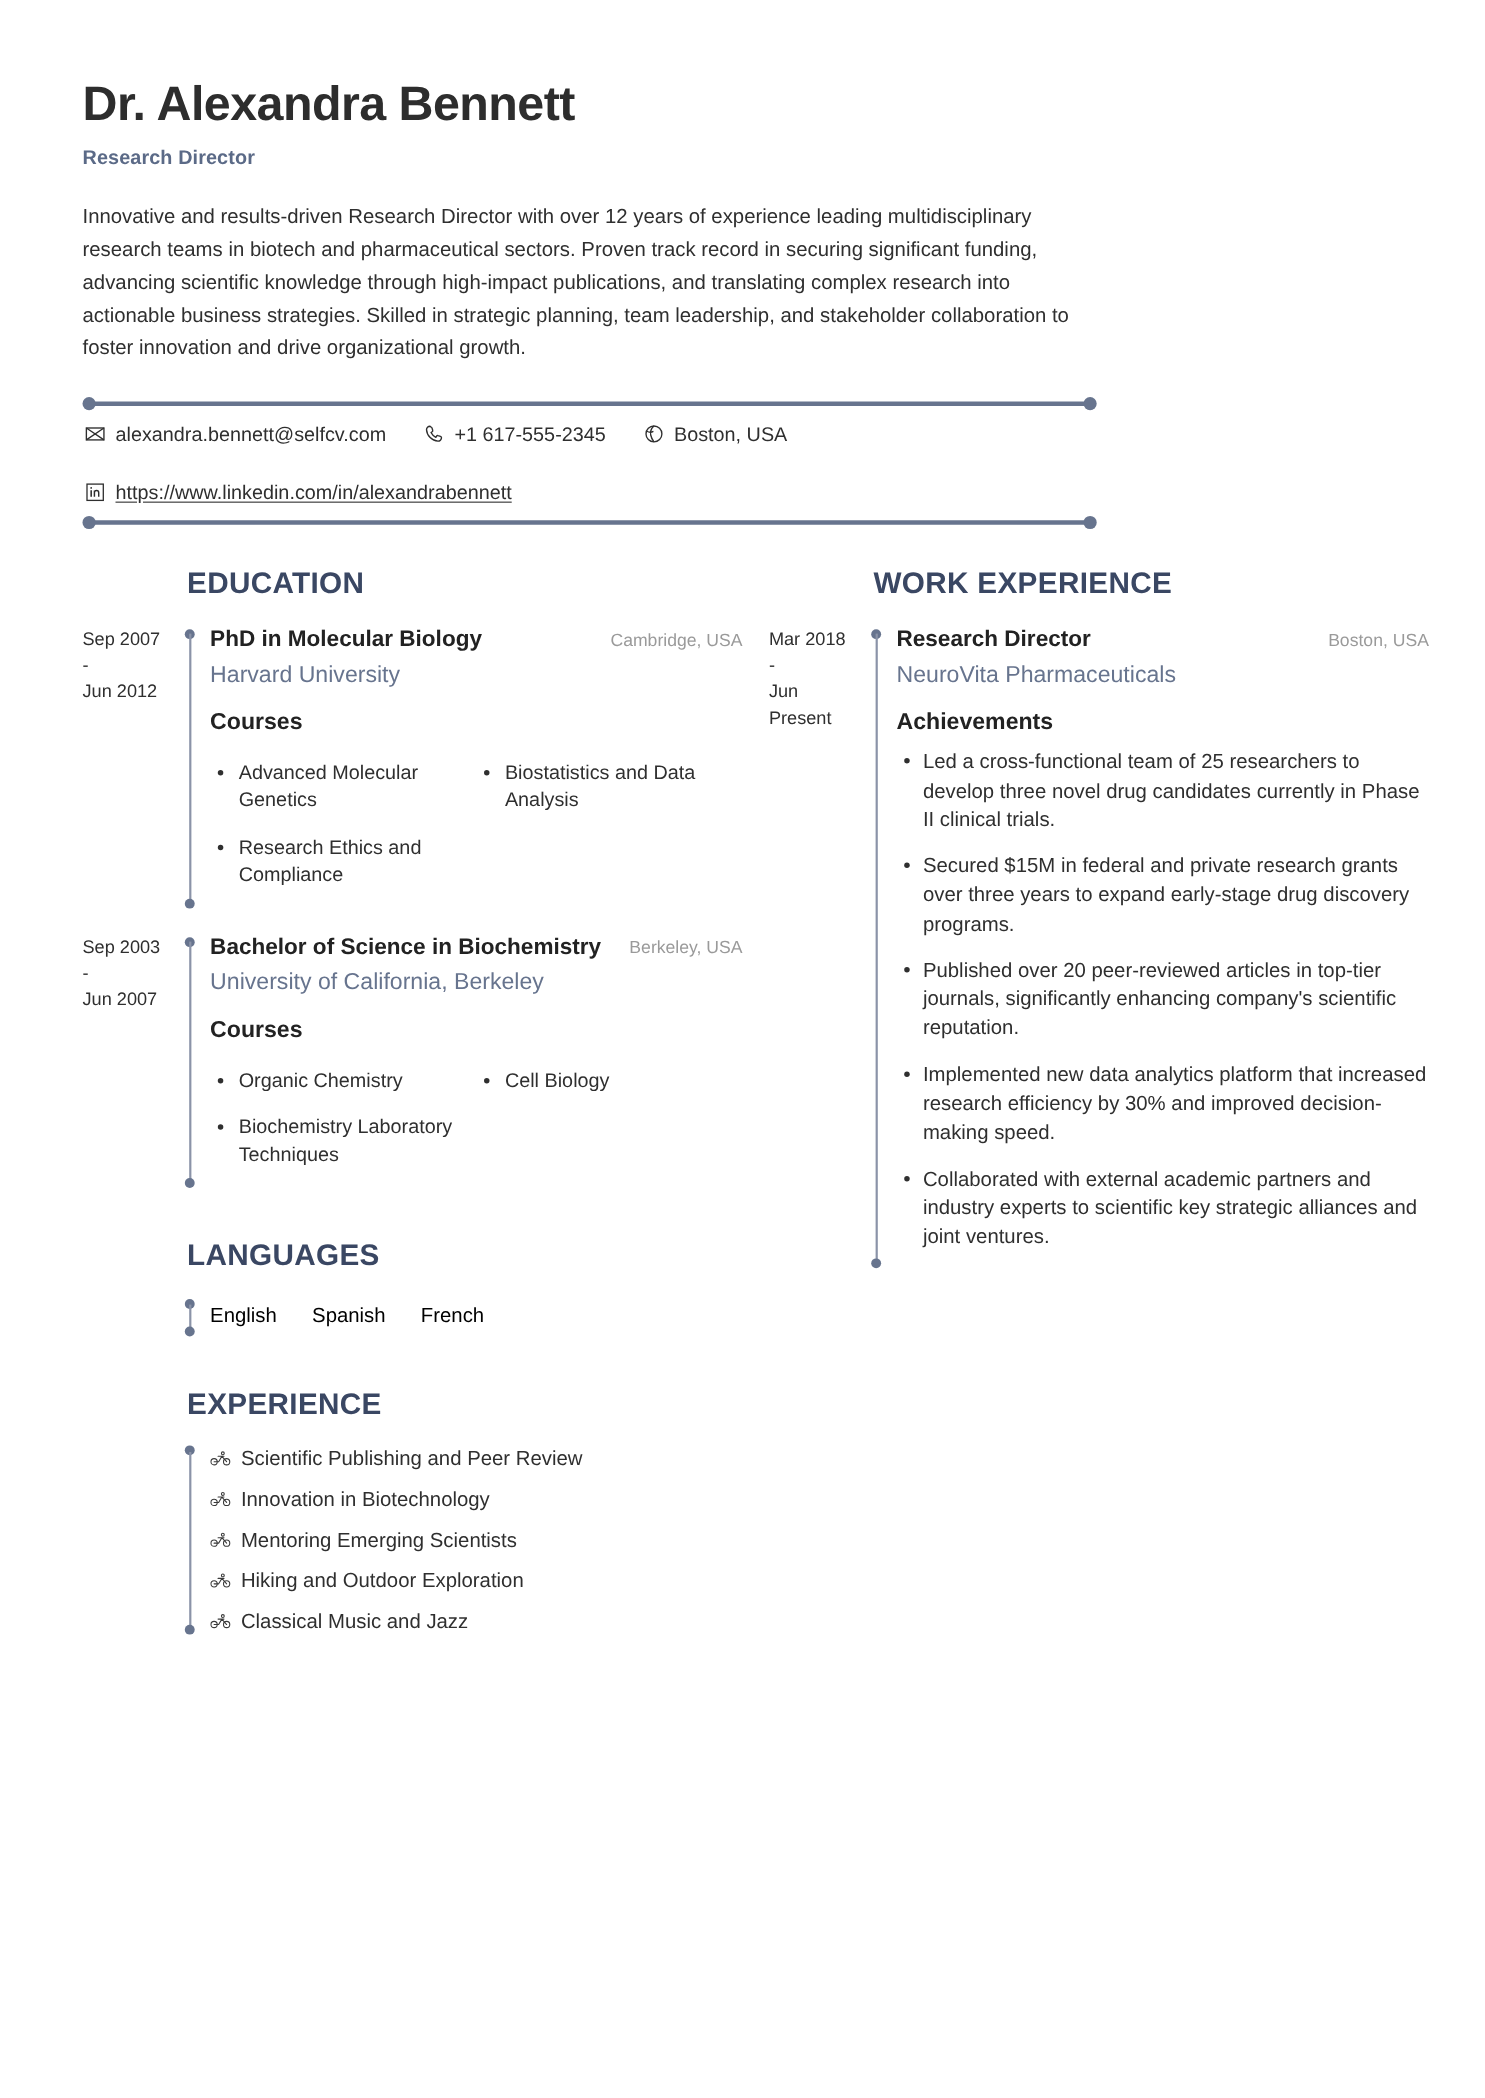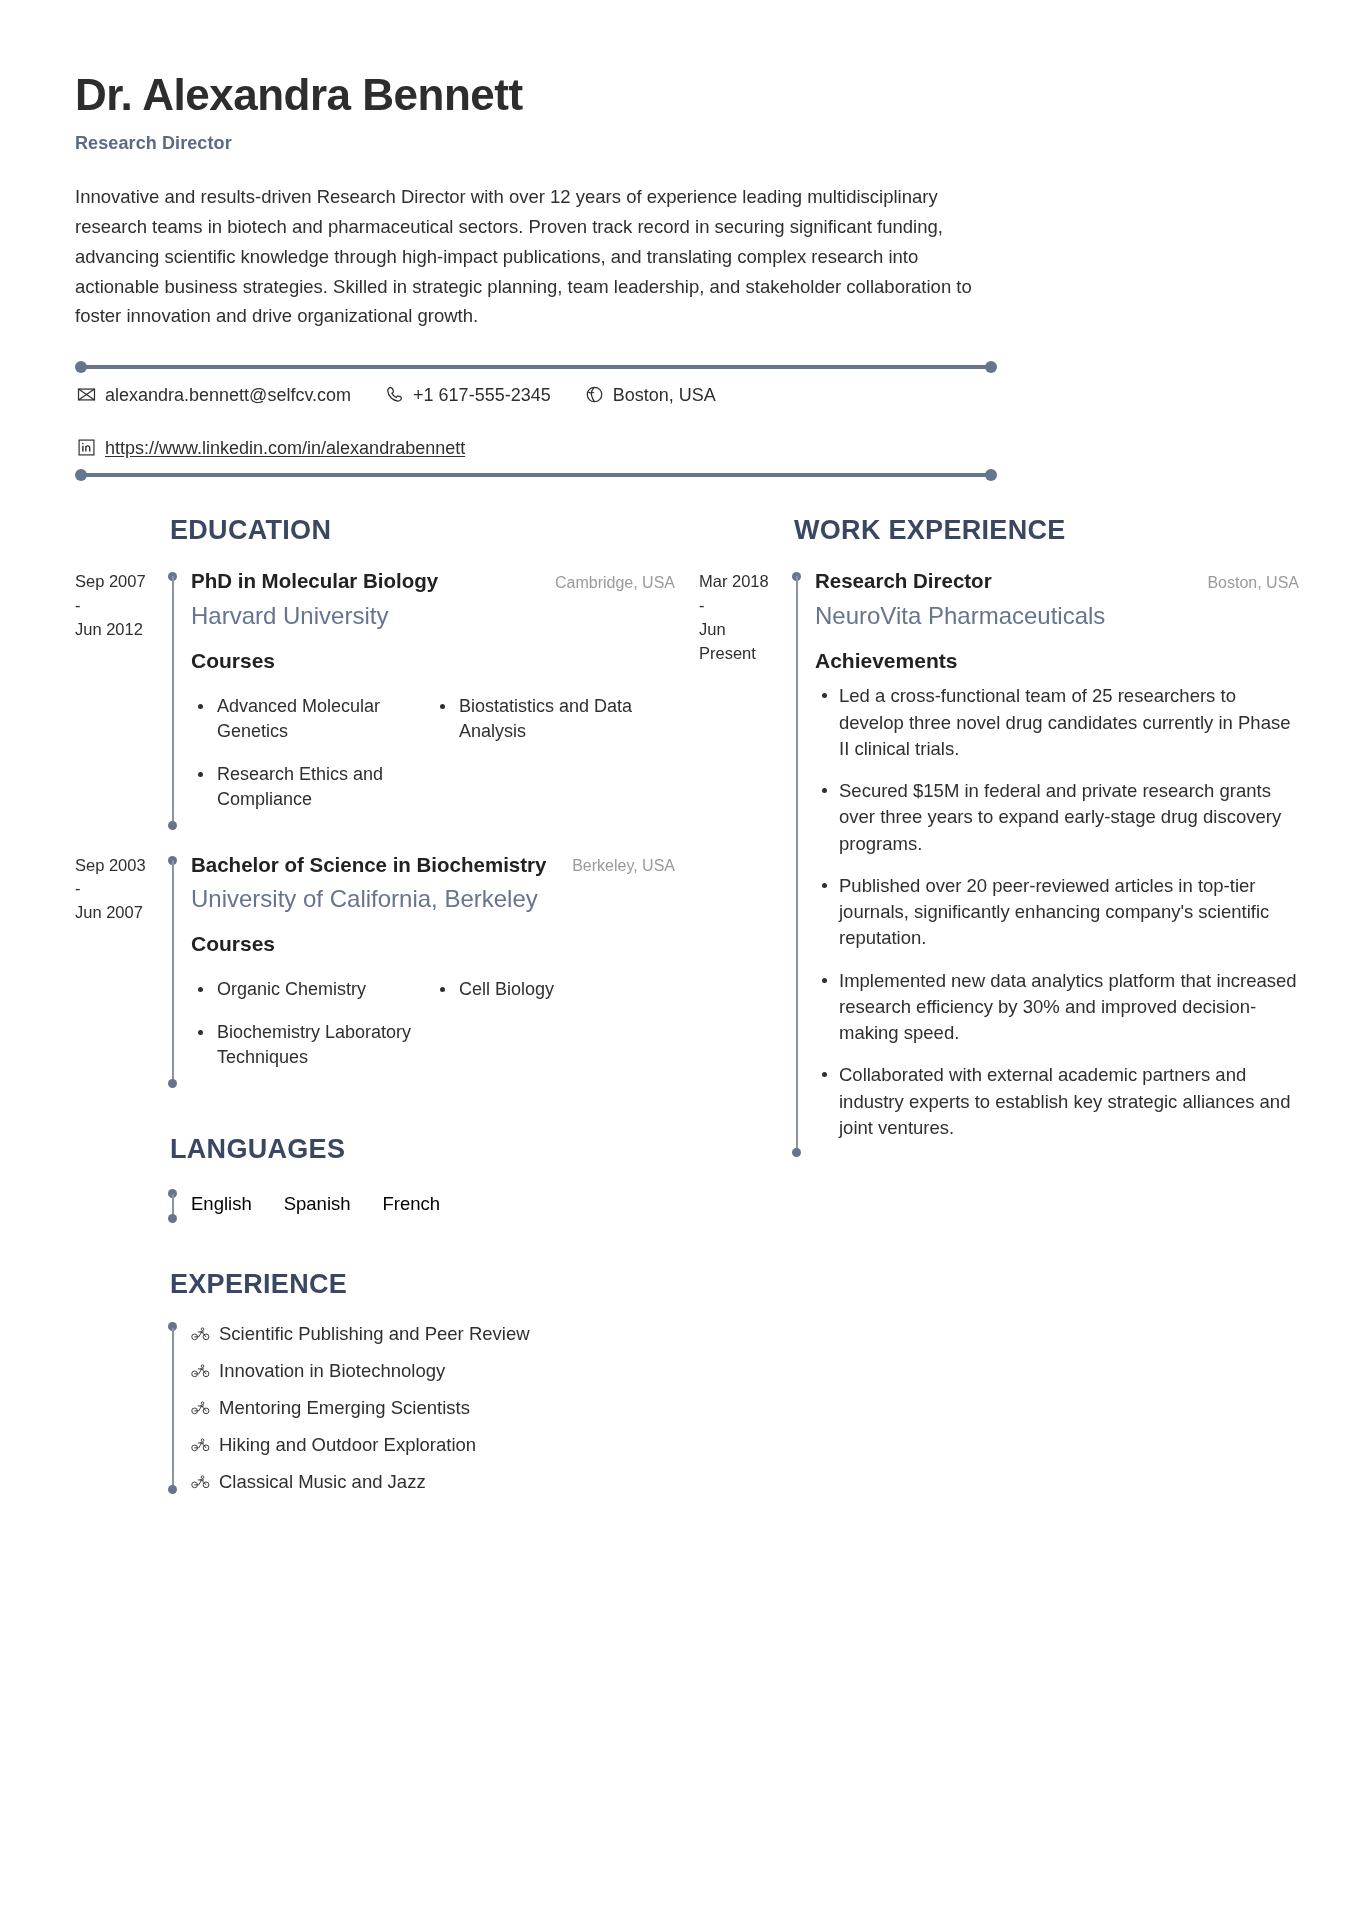--- a/index.html
+++ b/index.html
@@ -186,21 +186,21 @@
     flex: 1 1 auto;
   }
   .entry-place {
     font-size: 16px;
     color: #9a9a9a;
     white-space: nowrap;
     padding-top: 4px;
     flex: 0 0 auto;
   }
   .entry-org {
-    font-size: 24px;
+    font-size: 21px;
     color: #67748e;
     margin-top: 6px;
     line-height: 1.3;
   }
 
   .sub-label {
     font-size: 21px;
     font-weight: 700;
     color: #222222;
     margin-top: 18px;
@@ -564,21 +564,21 @@
               <div class="entry-title">Research Director</div>
               <div class="entry-place">Boston, USA</div>
             </div>
             <div class="entry-org">NeuroVita Pharmaceuticals</div>
             <div class="sub-label">Achievements</div>
             <ul class="ach-list">
               <li>Led a cross-functional team of 25 researchers to develop three novel drug candidates currently in Phase II clinical trials.</li>
               <li>Secured $15M in federal and private research grants over three years to expand early-stage drug discovery programs.</li>
               <li>Published over 20 peer-reviewed articles in top-tier journals, significantly enhancing company's scientific reputation.</li>
               <li>Implemented new data analytics platform that increased research efficiency by 30% and improved decision-making speed.</li>
-              <li>Collaborated with external academic partners and industry experts to establish key strategic alliances and joint ventures.</li>
+              <li>Collaborated with external academic partners and industry experts to scientific key strategic alliances and joint ventures.</li>
             </ul>
           </div>
         </div>
       </div>
     </div>
 
   </div>
 </div>
 
 </body></html>

